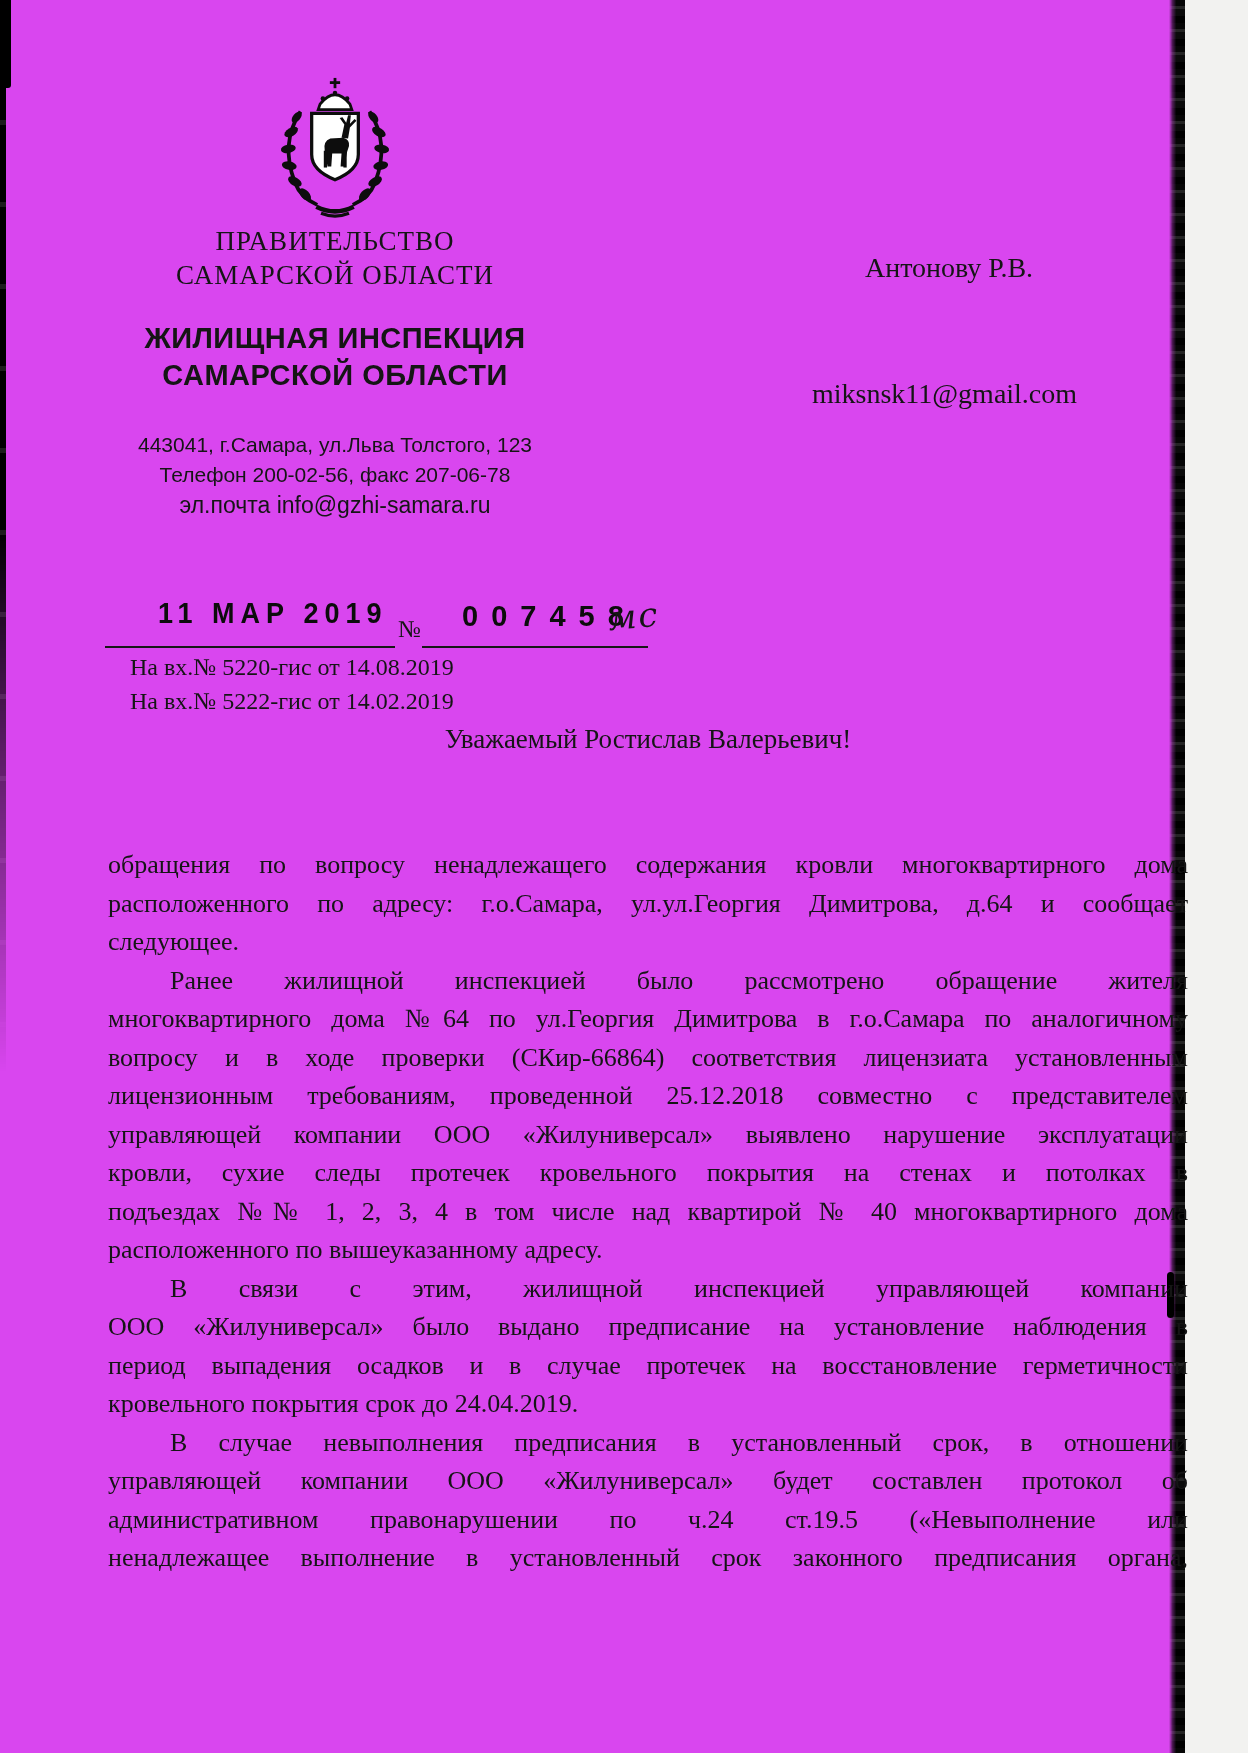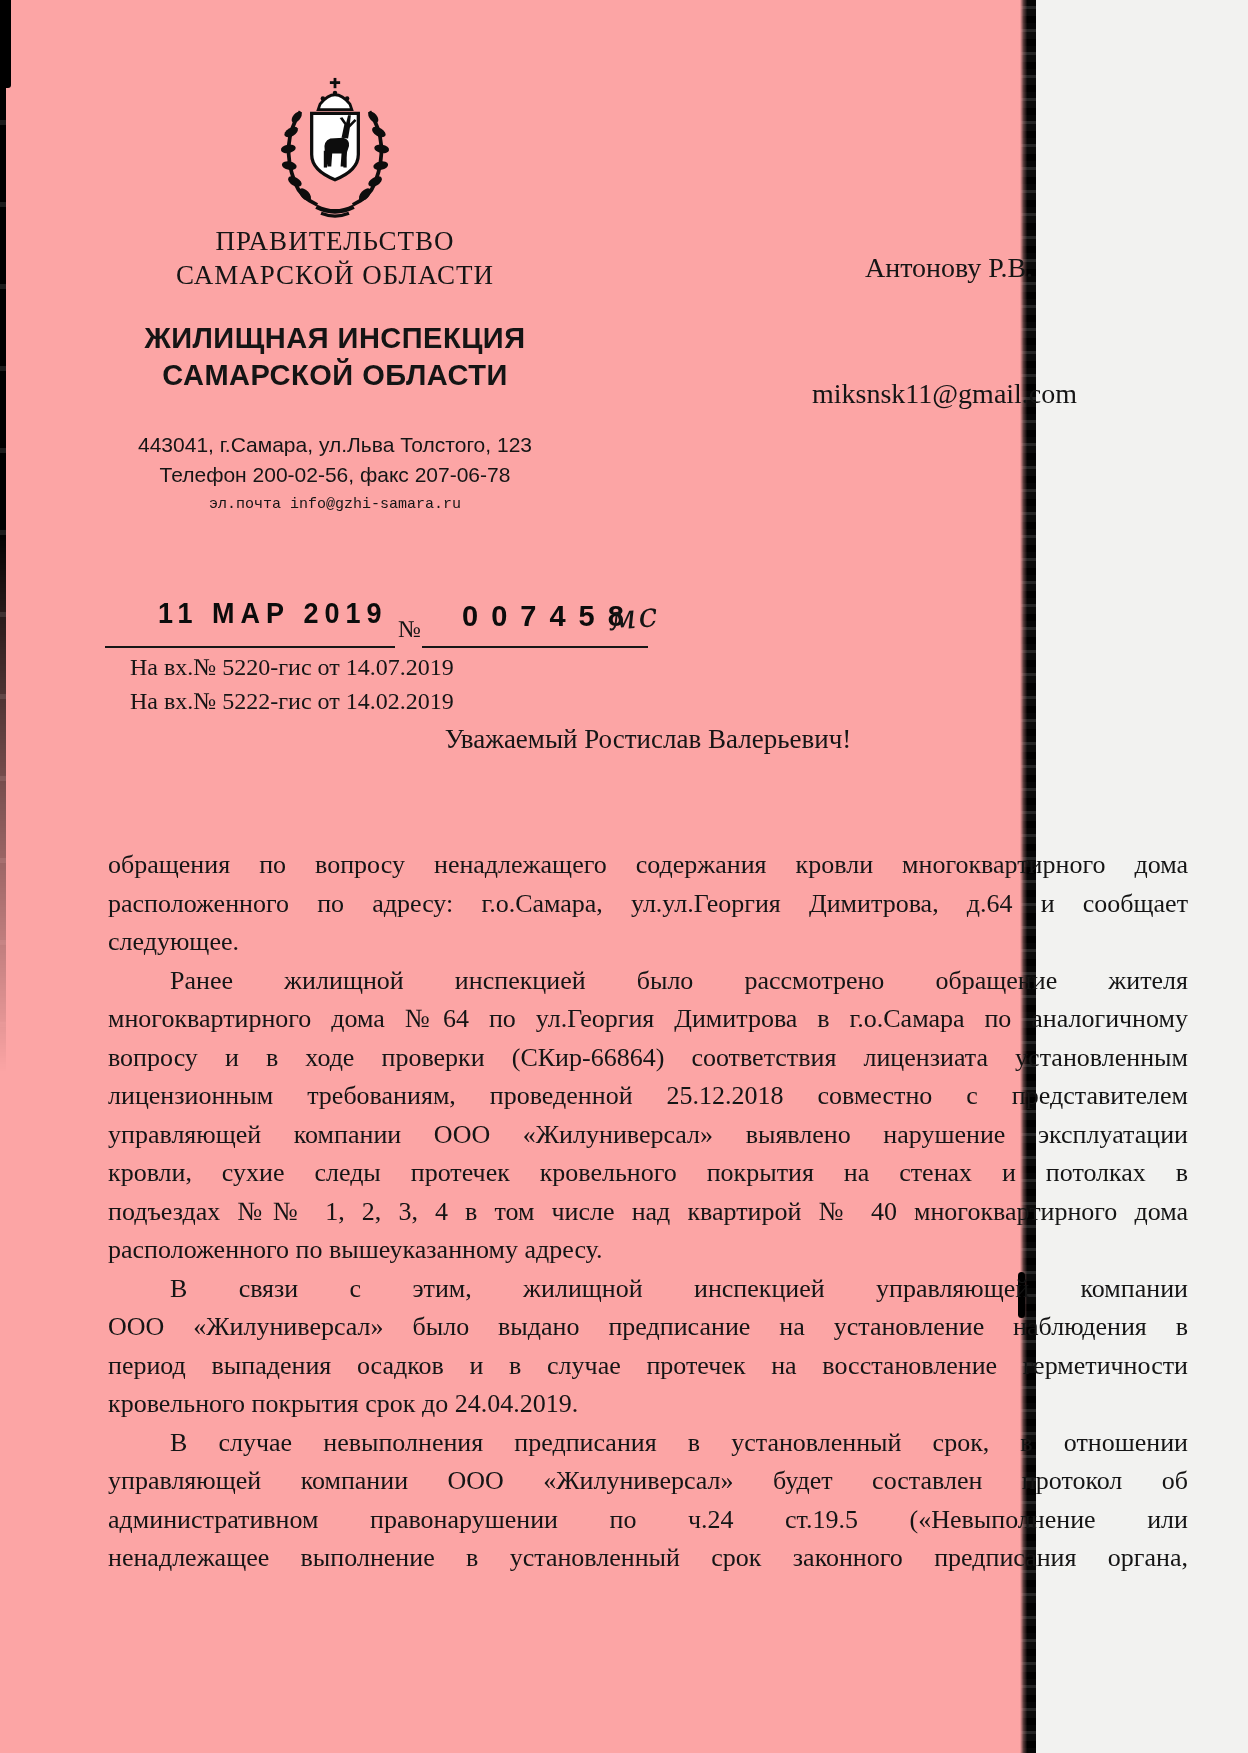--- a/index.html
+++ b/index.html
@@ -5,22 +5,22 @@
   html,body{margin:0;padding:0;}
   body{
     width:1248px;height:1753px;
     background:#f2f2f0;
     font-family:"Liberation Serif", serif;
     color:#151515;
     overflow:hidden;
   }
   .page{
     position:relative;
-    width:1036px;height:1753px;
-    background:#fca5a5;
+    width:1185px;height:1753px;
+    background:#d946ef;
   }
   
   .scan-left-corner{
     position:absolute;left:0;top:0;width:11px;height:88px;
     background:#000;border-radius:0 0 3px 0;
   }
   .scan-left-strip{
     position:absolute;left:0;top:82px;width:6px;height:990px;
     background:repeating-linear-gradient(to bottom,#000 0 38px,#1c1c1c 38px 43px,#000 43px 82px);
     -webkit-mask-image:linear-gradient(to bottom,#000 0%,#000 45%,rgba(0,0,0,.45) 75%,transparent 100%);
@@ -51,22 +51,22 @@
     margin-top:28px;
     font-family:"Liberation Sans", sans-serif;
     font-weight:bold;font-size:29px;line-height:37px;letter-spacing:.5px;
   }
   .addr{
     margin-top:36px;
     font-family:"Liberation Sans", sans-serif;
     font-size:21px;line-height:30px;
   }
   .addr .email-line{
-    font-family:Liberation Mono, monospace;
-    font-size:15px;
+    font-family:Liberation Sans, sans-serif;
+    font-size:23px;
   }
   
   .recipient-name{
     position:absolute;left:865px;top:252px;
     font-size:28px;
   }
   .recipient-email{
     position:absolute;left:812px;top:366px;
     font-size:28px;
     margin-top:12px;
@@ -194,21 +194,21 @@
   <div class="recipient-email">miksnsk11@gmail.com</div>
 
   <div class="stamp-date">11 МАР 2019</div>
   <div class="num-label">№</div>
   <div class="stamp-number">007458</div>
   <div class="stamp-handwritten">мс</div>
   <div class="rule rule-1"></div>
   <div class="rule rule-2"></div>
 
   <div class="refs">
-    <div>На вх.№ 5220-гис от 14.07.2019</div>
+    <div>На вх.№ 5220-гис от 14.08.2019</div>
     <div>На вх.№ 5222-гис от 14.02.2019</div>
   </div>
 
   <div class="salutation">Уважаемый Ростислав Валерьевич!</div>
 
   <div class="body-text">
       <div class="body-line">обращения по вопросу ненадлежащего содержания кровли многоквартирного дома</div>
       <div class="body-line">расположенного по адресу: г.о.Самара, ул.ул.Георгия Димитрова, д.64 и сообщает</div>
       <div class="body-line para-end">следующее.</div>
       <div class="body-line first">Ранее жилищной инспекцией было рассмотрено обращение жителя</div>

